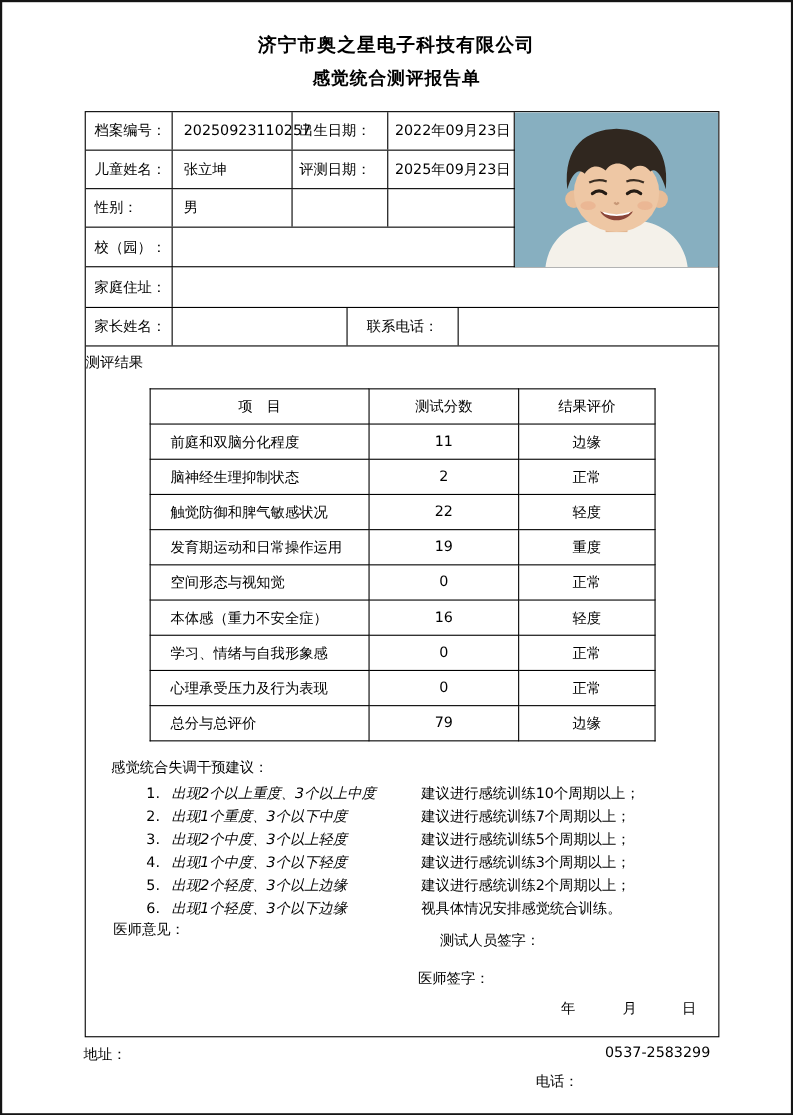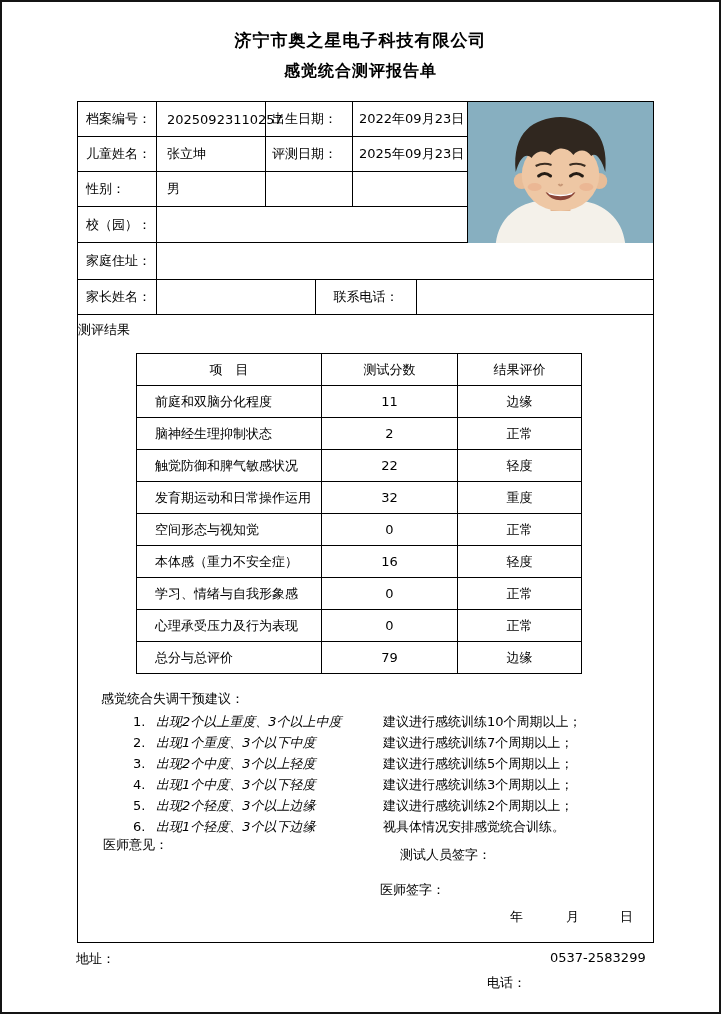--- a/index.html
+++ b/index.html
@@ -44,21 +44,21 @@
   .row-parent .p-val1  { width:159px; border-right:1px solid #000; height:100%; }
   .row-parent .p-label2{ width:101px; border-right:1px solid #000; height:100%; display:flex; align-items:center; justify-content:center; }
   .row-parent .p-val2  { flex:1; height:100%; }
   .results-title { position:absolute; top:219px; left:0; width:100%; text-align:left; }
   .results-table {
     position:absolute; top:251px; left:58px; border-collapse:collapse;
     font-size:13px;
   }
   .results-table th, .results-table td { border:1px solid #000; height:32px; font-weight:normal; }
   .results-table th { text-align:center; }
-  .col-item  { width:185px;margin-left:31px; }
+  .col-item  { width:199px;margin-left:31px; }
   .col-score { width:136px; }
   .col-eval  { width:124px; }
   .cell-item { padding-left:18px; text-align:left; }
   .cell-score, .cell-eval { text-align:center; }
   .sugg-block { position:absolute; top:587px; left:23px; width:545px; font-size:13px; }
   .sugg-heading { line-height:20px; margin-bottom:2px; }
   .sugg-row { display:flex; line-height:21px; }
   .sugg-no   { margin-left:32px; width:23px; }
   .sugg-cond { width:227px;font-style:italic; }
   .sugg-adv  { flex:1; }
@@ -170,21 +170,21 @@
             <td class="cell-score">2</td>
             <td class="cell-eval">正常</td>
           </tr>
           <tr>
             <td class="cell-item">触觉防御和脾气敏感状况</td>
             <td class="cell-score">22</td>
             <td class="cell-eval">轻度</td>
           </tr>
           <tr>
             <td class="cell-item">发育期运动和日常操作运用</td>
-            <td class="cell-score">32</td>
+            <td class="cell-score">19</td>
             <td class="cell-eval">重度</td>
           </tr>
           <tr>
             <td class="cell-item">空间形态与视知觉</td>
             <td class="cell-score">0</td>
             <td class="cell-eval">正常</td>
           </tr>
           <tr>
             <td class="cell-item">本体感（重力不安全症）</td>
             <td class="cell-score">16</td>

